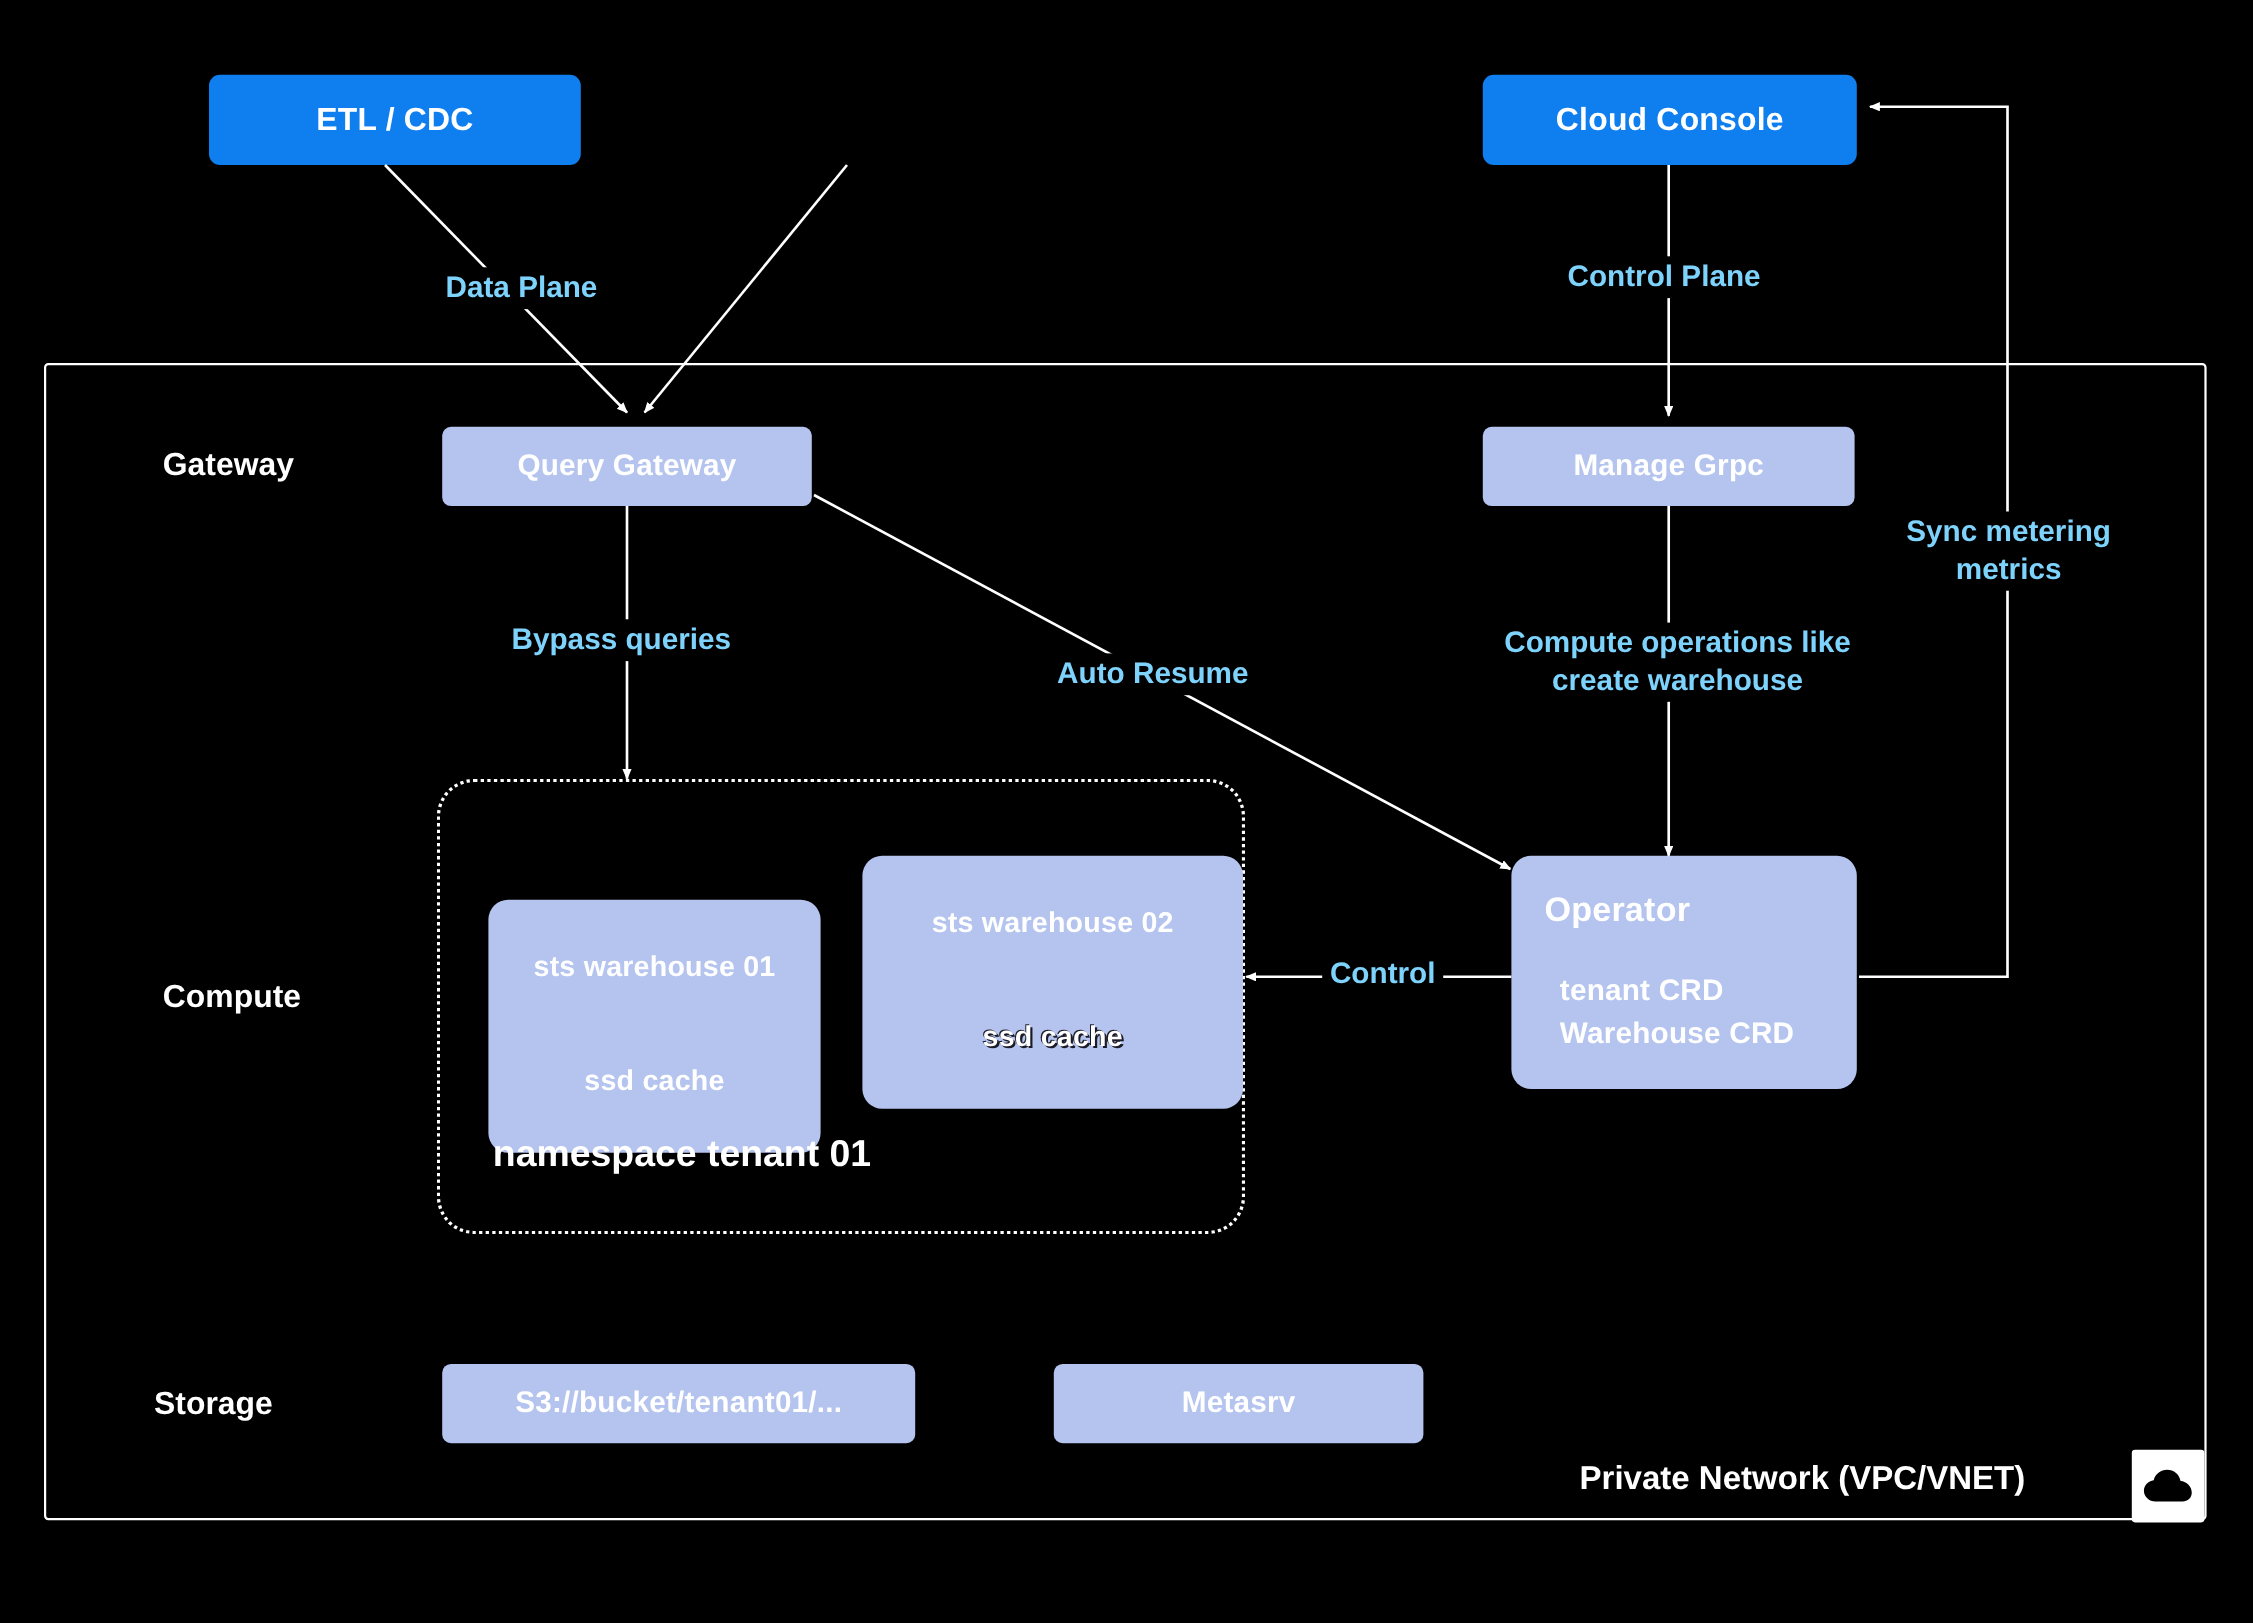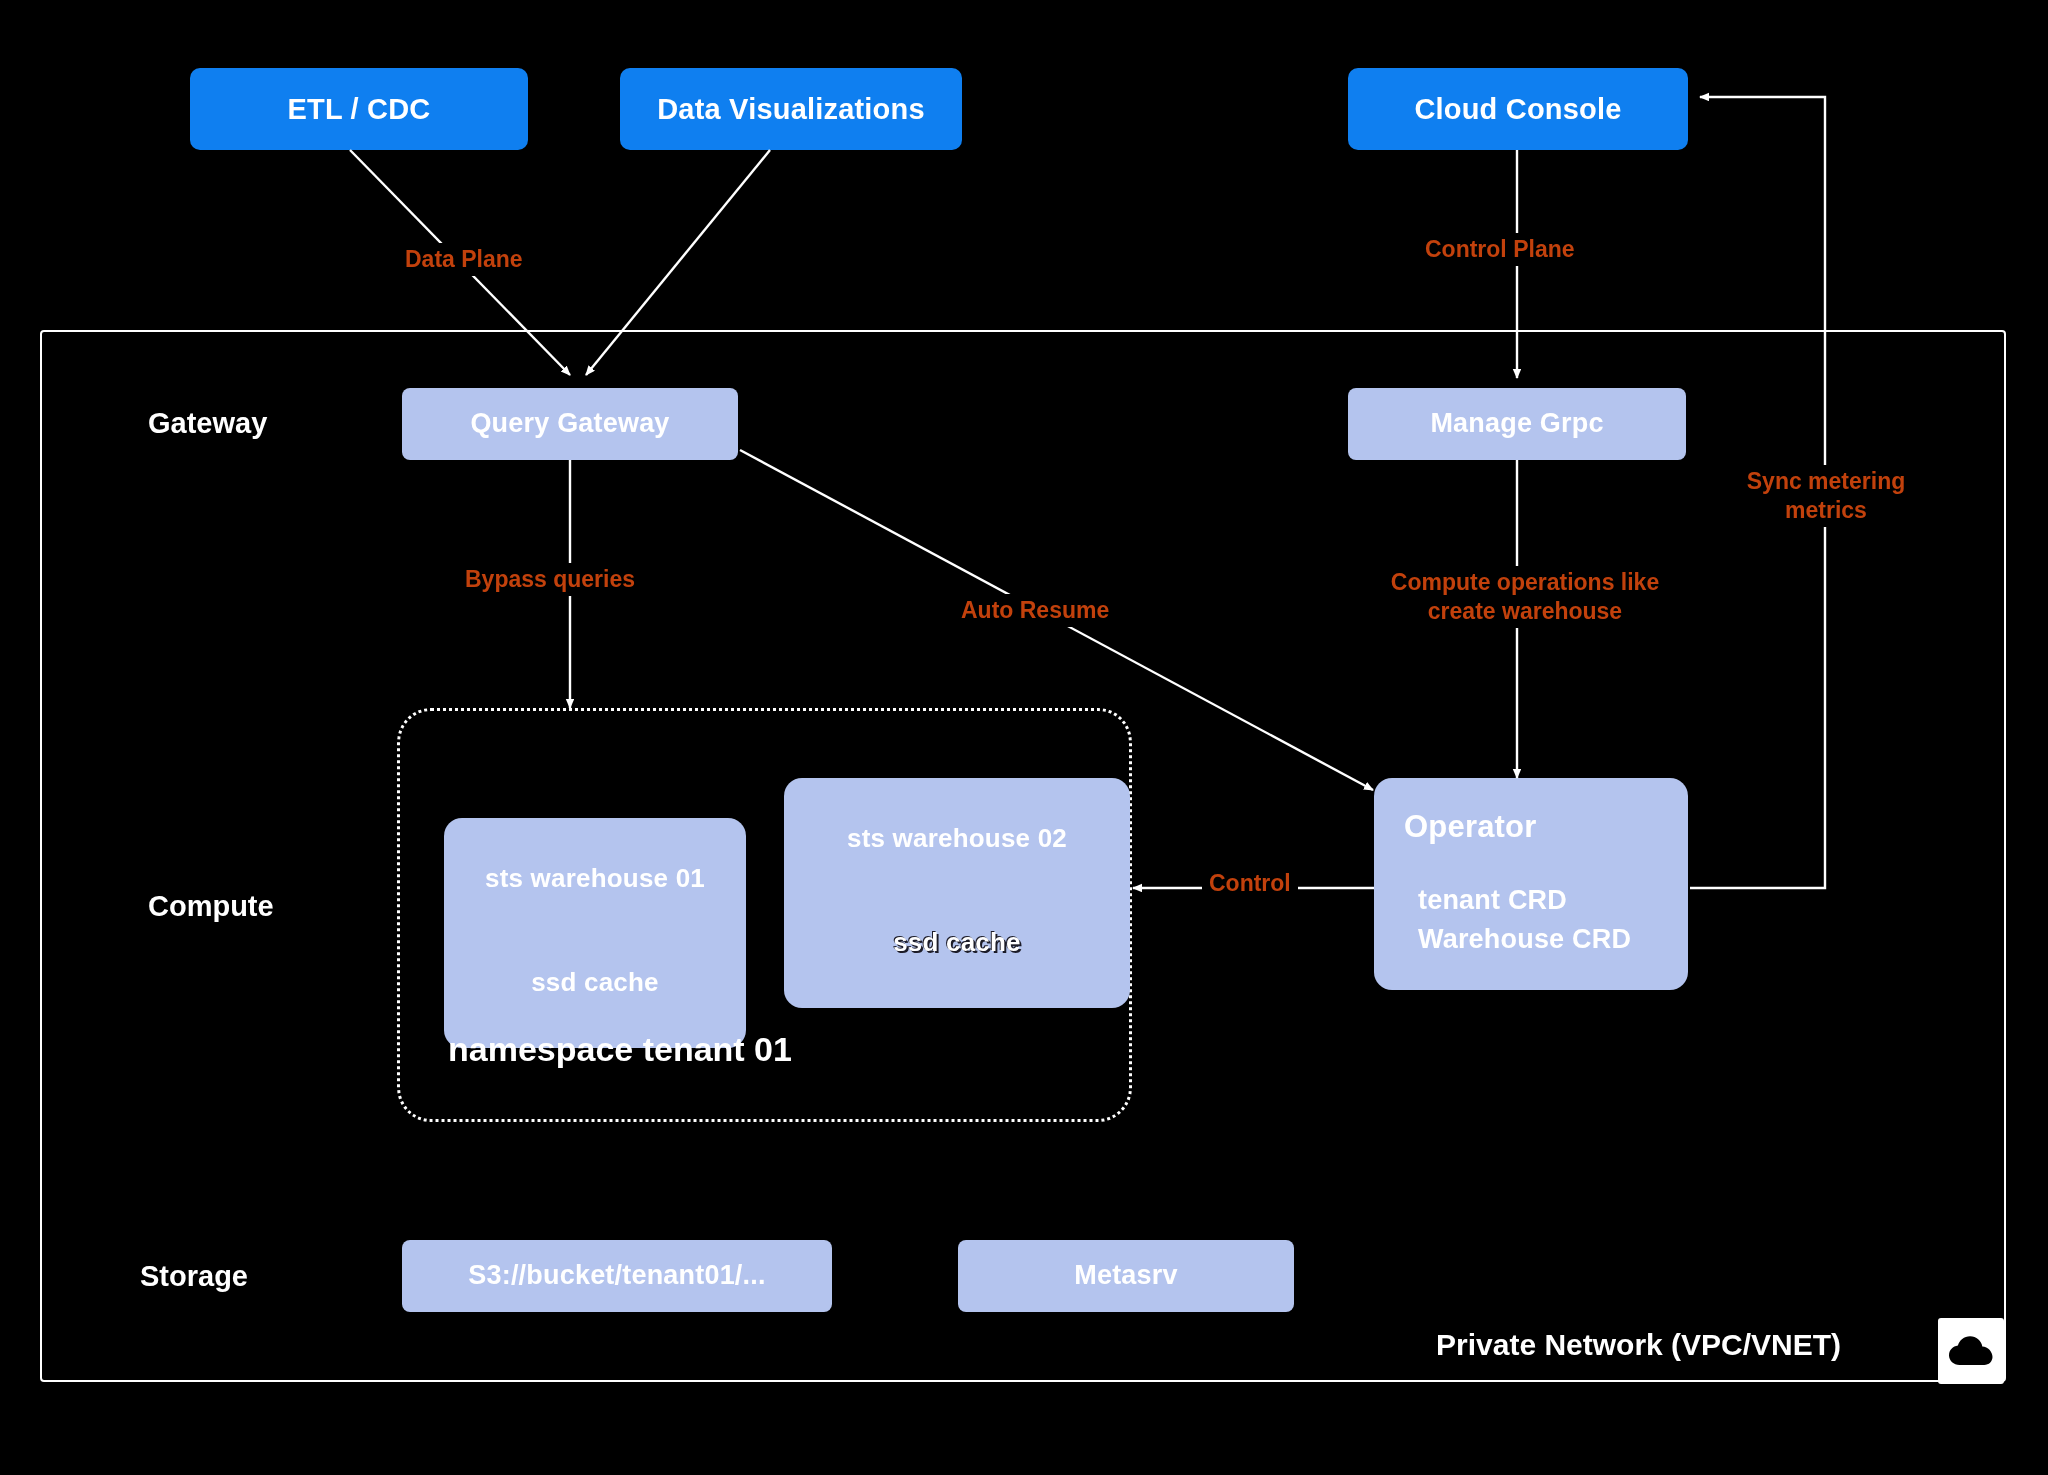--- a/index.html
+++ b/index.html
@@ -64,24 +64,24 @@
   .row-label {
     position: absolute;
     color: #ffffff;
     font-weight: 700;
     font-size: 29px;
     white-space: nowrap;
   }
   
   .edge-label {
     position: absolute;
-    color: #c2410c;
+    color: #7dd3fc;
     background: #000000;
     font-weight: 700;
-    font-size: 23px;
+    font-size: 27px;
     text-align: center;
     line-height: 1.25;
     padding: 2px 7px;
     white-space: pre;
     z-index: 6;
   }
   
   #edges {
     position: absolute;
     left: 0; top: 0;
@@ -143,23 +143,20 @@
       <path d="M1374,888 L1133,888"></path>
 
       <path d="M1690,888 L1825,888 L1825,97 L1700,97"></path>
     </g>
   </svg>
 
   <div class="node node-blue" style="left:190px; top:68px; width:338px; height:82px; font-size:29px;">
     <span>ETL / CDC</span>
   </div>
 
-  <div class="node node-blue" style="left:620px; top:68px; width:342px; height:82px; font-size:29px;">
-    <span>Data Visualizations</span>
-  </div>
 
   <div class="node node-blue" style="left:1348px; top:68px; width:340px; height:82px; font-size:29px;">
     <span>Cloud Console</span>
   </div>
 
   <div class="row-label" style="left:148px; top:407px;">Gateway</div>
   <div class="row-label" style="left:148px; top:890px;">Compute</div>
   <div class="row-label" style="left:140px; top:1260px;">Storage</div>
 
   <div class="node node-periwinkle" style="left:402px; top:388px; width:336px; height:72px; font-size:27px;">

